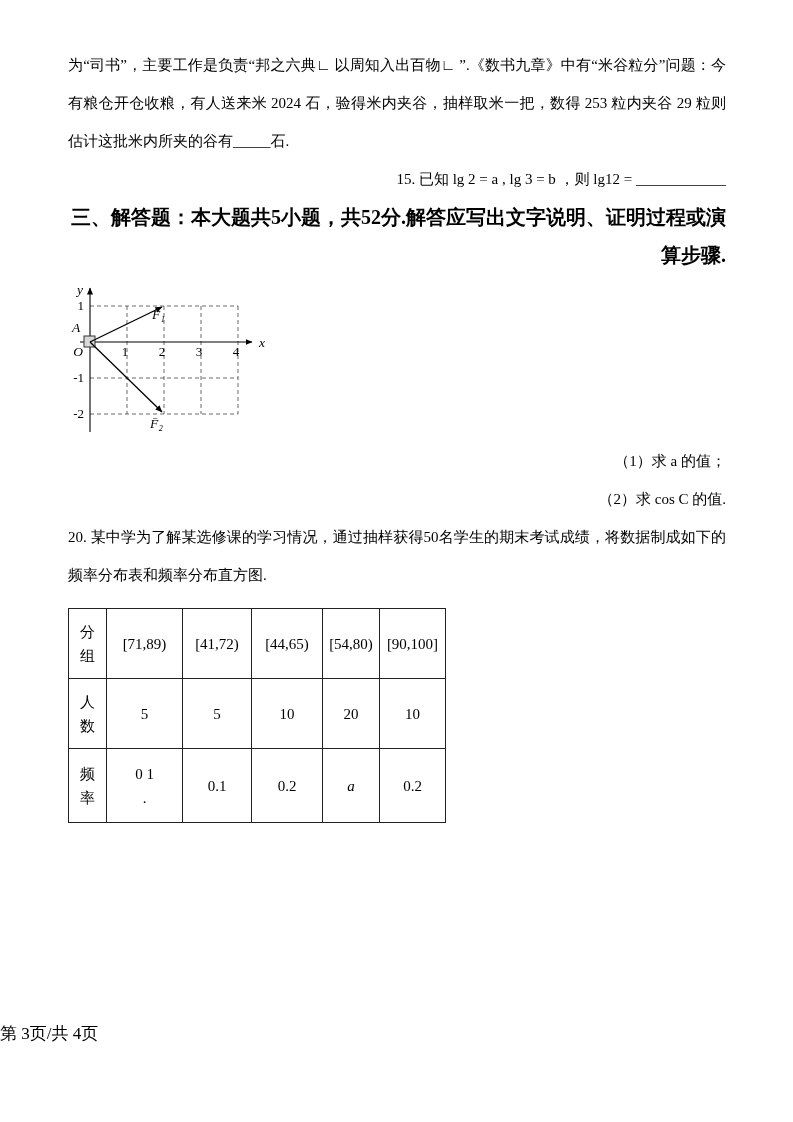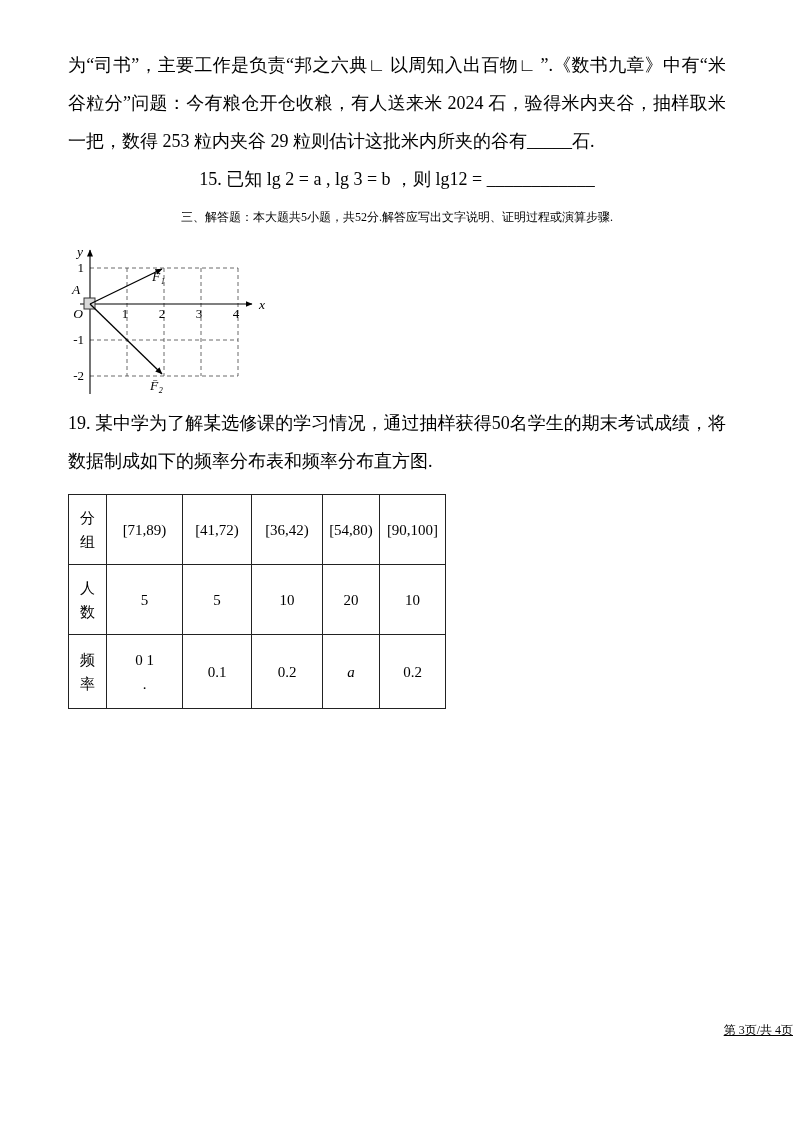--- a/index.html
+++ b/index.html
@@ -5,41 +5,41 @@
   * { margin:0; padding:0; box-sizing:border-box; }
   html,body { background:#ffffff; }
   body {
     width:793px; height:1122px;
     font-family:"Liberation Serif","DejaVu Serif",serif;
     color:#000;
   }
   .page { position:relative; width:793px; height:1122px; background:#fff; overflow:hidden; }
   .content { position:absolute; left:68px; top:46px; width:658px; }
   p.para {
-    font-size:18px;
+    font-size:15px;
     line-height:38px;
     text-align:justify;
     text-justify:inter-character;
   }
-  p.nojust { text-align:center; }
-  p.section-title { font-weight:normal; font-size:12px; }
+  p.nojust { text-align:right; }
+  p.section-title { font-weight:bold; font-size:20px; }
   .figure { margin:6px 0 0 0; }
   .freq-table { border-collapse:collapse; margin-top:14px; table-layout:fixed; }
   .freq-table th, .freq-table td {
     border:1px solid #222;
     text-align:center; vertical-align:middle;
     font-weight:normal; font-size:15px;
     white-space:pre-line; line-height:24px;
     padding:4px 2px;
   }
   .freq-table tr.r-head { height:70px; }
   .freq-table tr.r-count { height:70px; }
   .freq-table tr.r-freq { height:74px; }
   .freq-table td.it { font-style:italic; }
-  .footer { position:absolute; top:1022px; left:0; width:100%; text-align:right; font-size:12px;text-decoration:underline; }
+  .footer { position:absolute; top:1022px; left:0; width:100%; text-align:left; font-size:17px; }
   svg text { font-family:"Liberation Serif","DejaVu Serif",serif; }
 </style>
 </head>
 <body>
 
 <div class="page">
   <div class="content">
 
     <p class="para">为“司书”，主要工作是负责“邦之六典∟ 以周知入出百物∟ ”.《数书九章》中有“米谷粒分”问题：今有粮仓开仓收粮，有人送来米 2024 石，验得米内夹谷，抽样取米一把，数得 253 粒内夹谷 29 粒则估计这批米内所夹的谷有_____石.</p>
 
@@ -94,39 +94,41 @@
           <text x="131" y="76" text-anchor="middle">3</text>
           <text x="168" y="76" text-anchor="middle">4</text>
           <text x="16" y="30" text-anchor="end">1</text>
           <text x="16" y="102" text-anchor="end">-1</text>
           <text x="16" y="138" text-anchor="end">-2</text>
         </g>
       </svg>
     </div>
 
 
+    <p class="para nojust">（1）求 a 的值；</p>
+    <p class="para nojust">（2）求 cos C 的值.</p>
 
-    <p class="para">19. 某中学为了解某选修课的学习情况，通过抽样获得50名学生的期末考试成绩，将数据制成如下的频率分布表和频率分布直方图.</p>
+    <p class="para">20. 某中学为了解某选修课的学习情况，通过抽样获得50名学生的期末考试成绩，将数据制成如下的频率分布表和频率分布直方图.</p>
 
     <table class="freq-table">
       <colgroup>
         <col style="width:38px">
           <col style="width:76px">
           <col style="width:69px">
         <col style="width:71px">
           <col style="width:57px">
           <col style="width:66px">
       </colgroup>
       <tbody>
         <tr class="r-head">
           <th>分
 组</th>
           <td>[71,89)</td>
           <td>[41,72)</td>
-          <td>[36,42)</td>
+          <td>[44,65)</td>
           <td>[54,80)</td>
           <td>[90,100]</td>
         </tr>
         <tr class="r-count">
           <th>人
 数</th>
           <td>5</td>
           <td>5</td>
           <td>10</td>
           <td>20</td>

